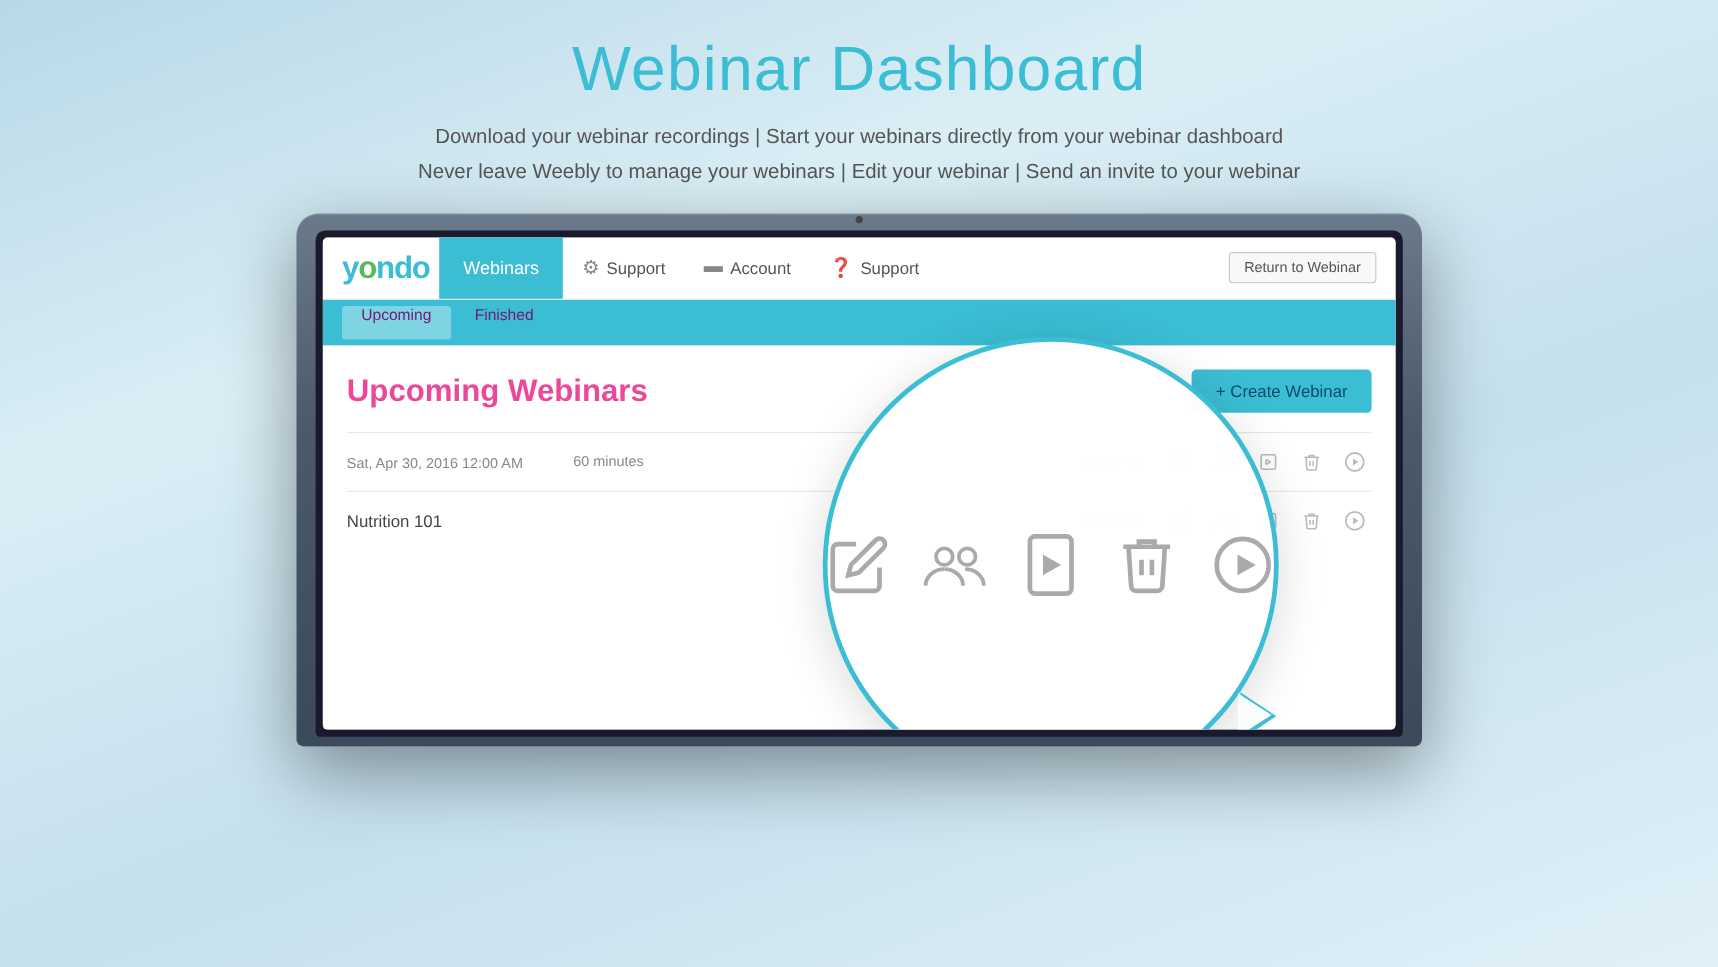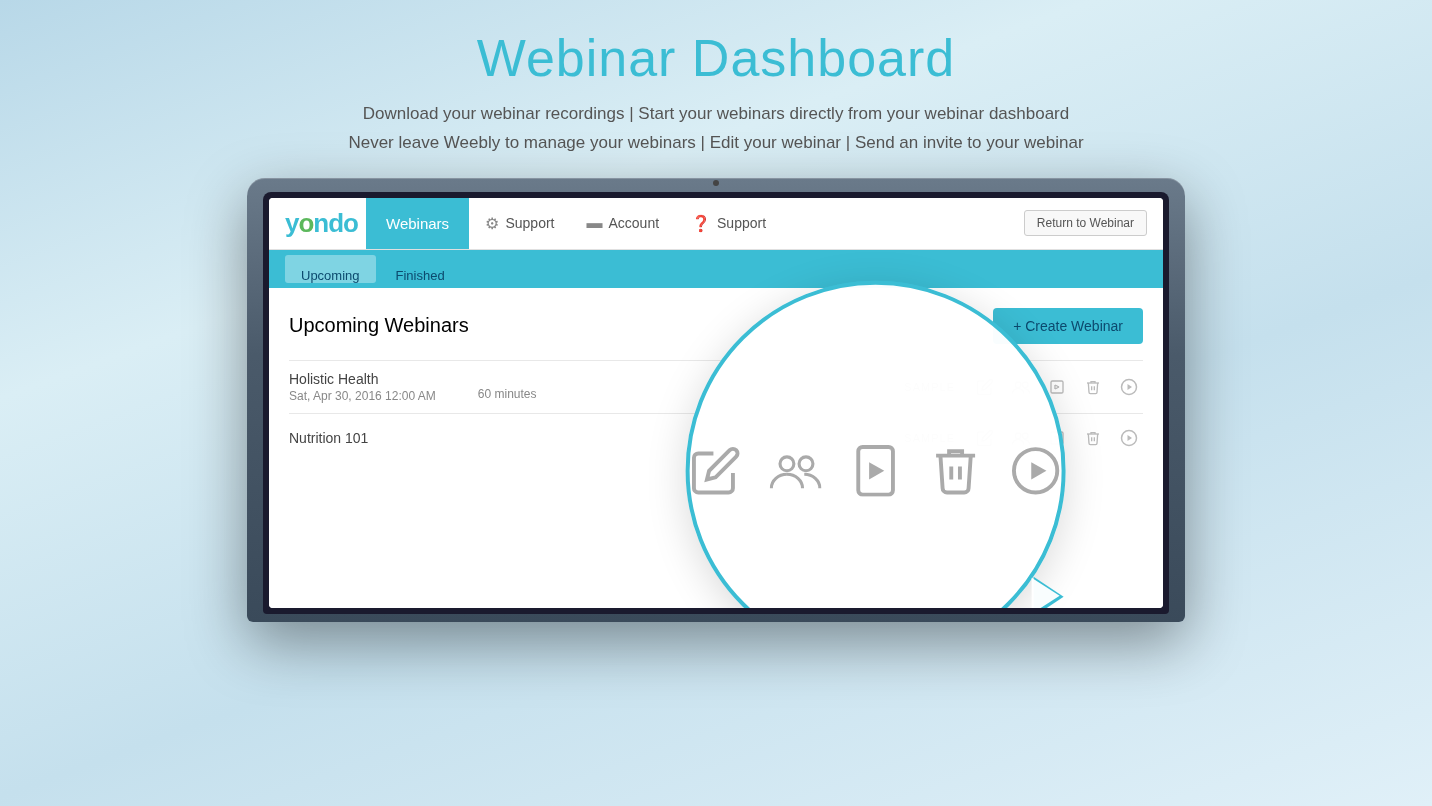--- a/index.html
+++ b/index.html
@@ -155,27 +155,27 @@
     .sub-tabs {
       background: #3bbdd4;
       display: flex;
       height: 38px;
       align-items: center;
       padding: 0 16px;
       gap: 4px;
     }
 
     .sub-tab {
-      color: #0c4a6e;
+      color: #701a75;
       font-size: 13px;
       font-weight: 500;
       padding: 0 16px;
       height: 28px;
       display: flex;
-      align-items: flex-end;
+      align-items: flex-start;
       border-radius: 3px;
       cursor: pointer;
     }
 
     .sub-tab.active {
       background: rgba(255,255,255,0.35);
     }
 
     
     .content-area {
@@ -186,23 +186,23 @@
     }
 
     .content-header {
       display: flex;
       align-items: center;
       justify-content: space-between;
       margin-bottom: 16px;
     }
 
     .page-title {
-      font-size: 20px;
-      font-weight: 400;
-      color: #000000;
+      font-size: 26px;
+      font-weight: 700;
+      color: #ec4899;
     }
 
     .create-btn {
       background: #3bbdd4;
       color: #0c4a6e;
       border: none;
       padding: 10px 20px;
       border-radius: 4px;
       font-size: 14px;
       cursor: pointer;
@@ -376,21 +376,20 @@
         </div>
 
         <div class="content-area">
           <div class="content-header">
             <h2 class="page-title">Upcoming Webinars</h2>
             <button class="create-btn">+ Create Webinar</button>
           </div>
 
           <div class="webinar-row">
             <div class="webinar-info">
-              <div class="webinar-name">Holistic Health</div>
               <div style="display:flex;gap:12px;">
                 <div class="webinar-date">Sat, Apr 30, 2016 12:00 AM</div>
                 <div class="webinar-duration">60 minutes</div>
               </div>
             </div>
             <div class="webinar-actions">
               <span class="sample-badge">SAMPLE</span>
               <div class="action-icon">
                 <svg width="18" height="18" viewBox="0 0 24 24" fill="none" stroke="#bbb" stroke-width="2">
                     <path d="M11 4H4a2 2 0 0 0-2 2v14a2 2 0 0 0 2 2h14a2 2 0 0 0 2-2v-7"></path>

